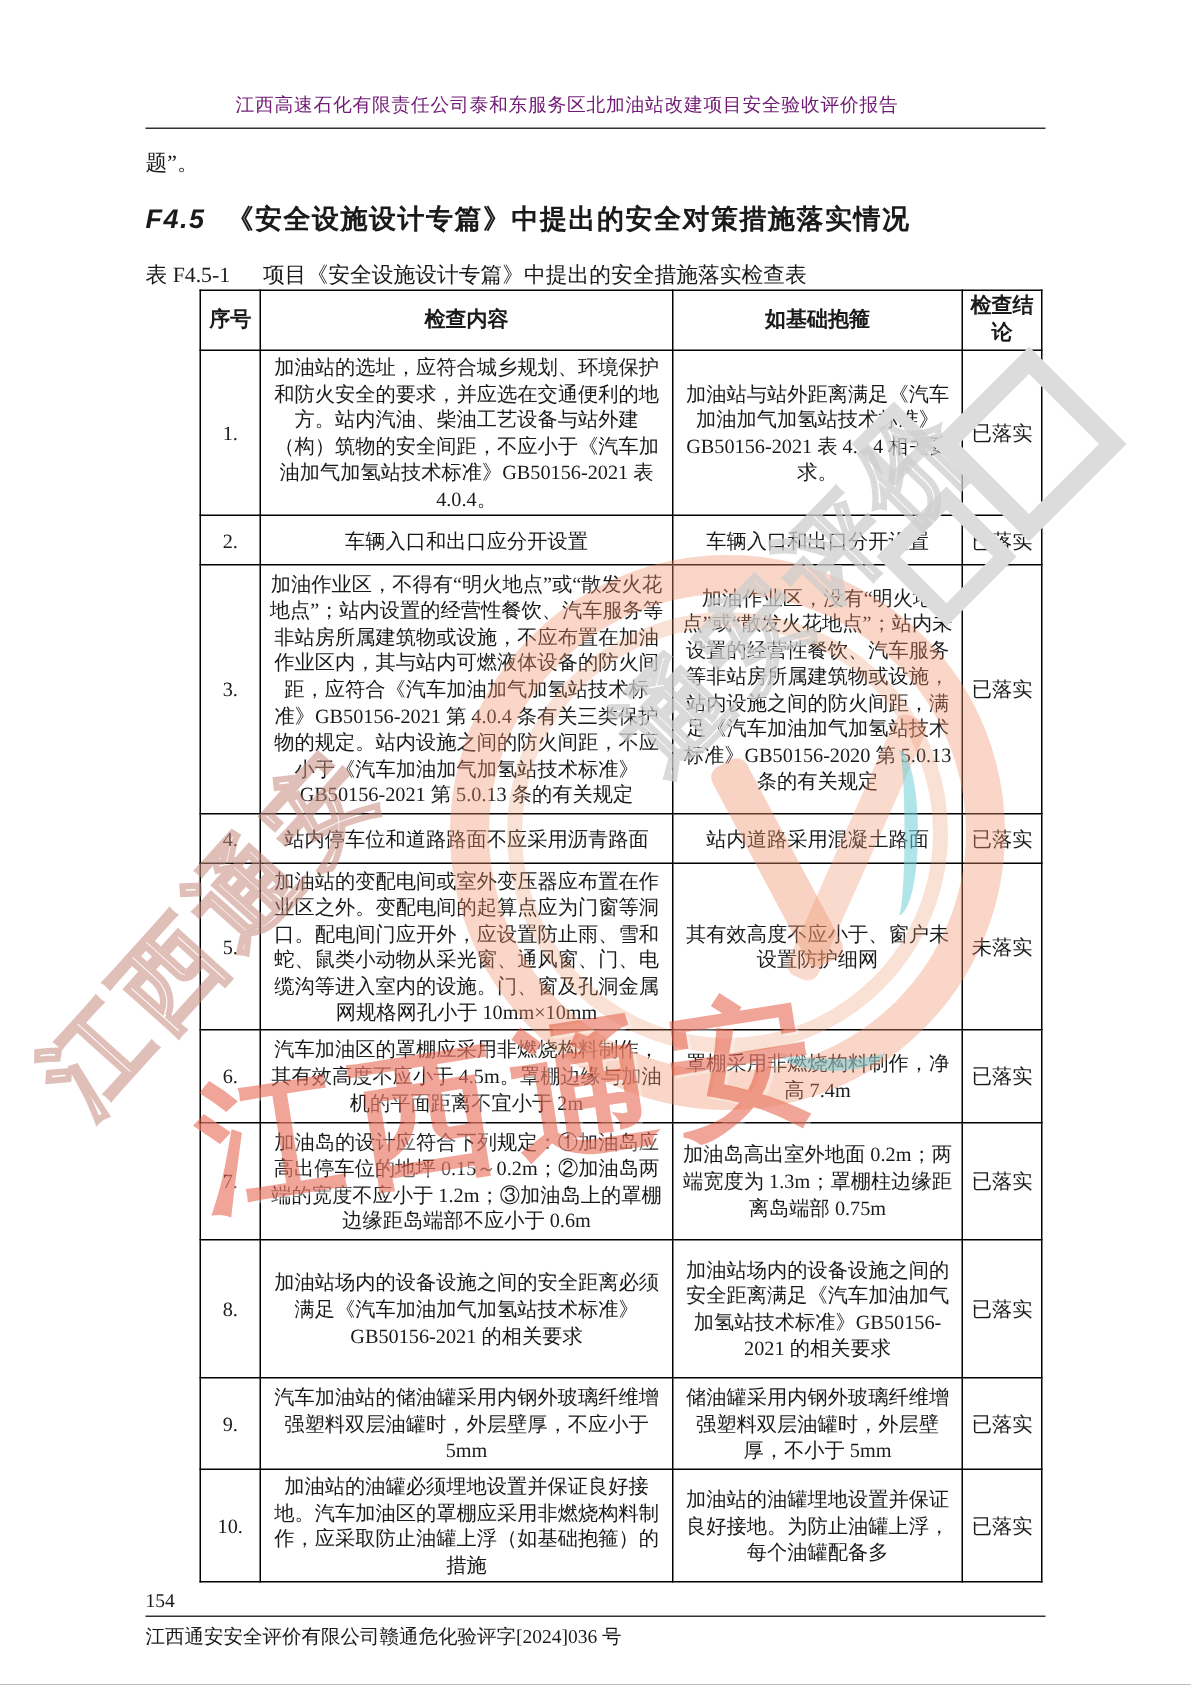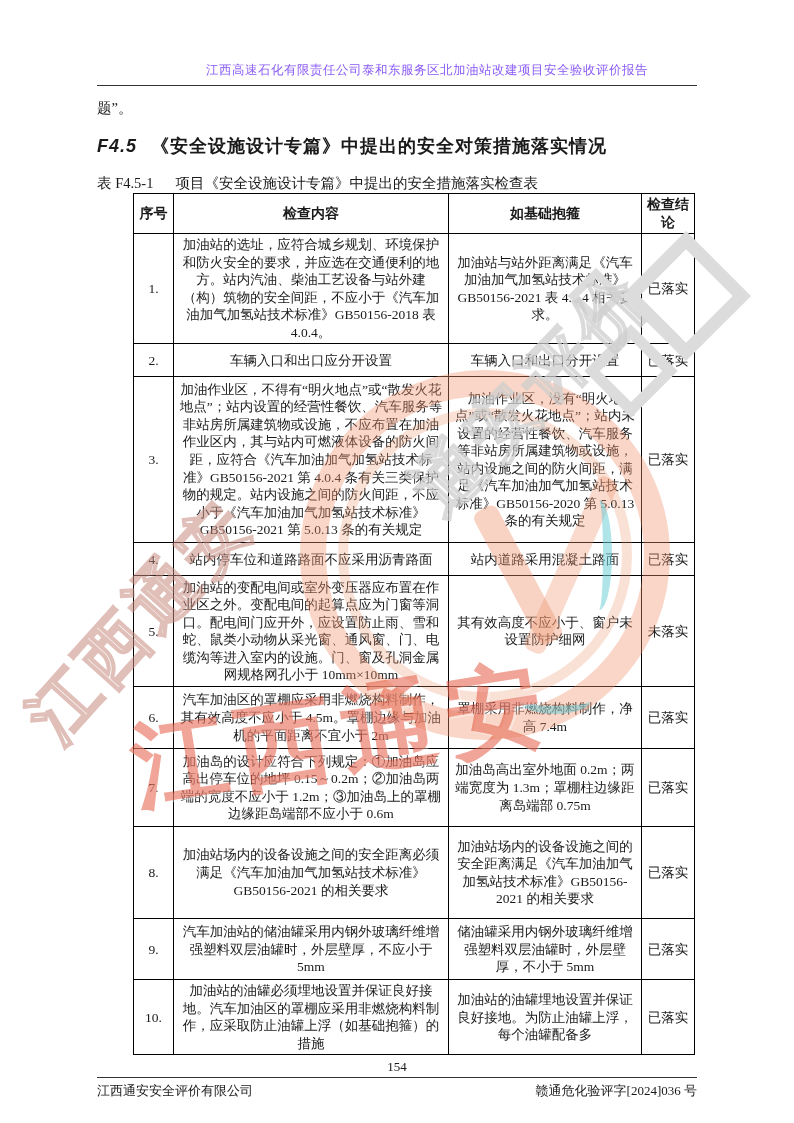--- a/index.html
+++ b/index.html
@@ -8,21 +8,21 @@
     position:relative;
     width:794px; height:1123px;
     margin:0 auto;
     background:#ffffff;
     font-family:"Liberation Serif","DejaVu Serif",serif;
     color:#1a1a1a;
     overflow:hidden;
   }
   .content { position:relative; width:600px; margin:0 auto; padding-top:62px; z-index:1; }
 
-  .doc-header { font-size:12.5px; text-align:center; padding-left:60px; letter-spacing:0.5px; color:#8b5cf6; }
+  .doc-header { font-size:12.5px; text-align:left; padding-left:60px; letter-spacing:0.5px; color:#701a75; }
   .doc-header-rule { border-bottom:1.2px solid #333; margin-top:6px; }
 
   .intro { font-size:14.5px; margin-top:13px; }
 
   .section-heading { margin-top:16px; font-size:18px; font-weight:bold; letter-spacing:1px; }
   .section-heading .sec-no { margin-right:14px; font-family:"Liberation Sans",sans-serif; font-style:italic; }
 
   .table-caption { margin-top:16px; text-align:left; font-size:14.5px; }
   .table-caption .cap-label { margin-right:22px; }
 
@@ -41,23 +41,23 @@
     padding:2px 4px;
     line-height:1.3;
     overflow:hidden;
   }
   .check-table th { font-weight:bold; font-size:14px; line-height:1.25; }
   .col-no    { width:40px; }
   .col-cont  { width:275px; }
   .col-rec   { width:193px; }
   .col-concl { width:53px; }
 
-  .page-number { text-align:center; font-size:13px; margin-top:4px; }
+  .page-number { text-align:left; font-size:13px; margin-top:4px; }
   .footer-rule { border-bottom:1.2px solid #333; margin-top:2px; }
-  .footer-row { display:flex; justify-content:space-between; font-size:13px; margin-top:4px; }
+  .footer-row { display:flex; justify-content:flex-start; font-size:13px; margin-top:4px; }
 
   
   .wm { position:absolute; pointer-events:none; }
   .wm-layer { position:absolute; inset:0; z-index:2; pointer-events:none; }
 
   .wm-diamond { border-style:solid; border-color:#dcdcdc; transform:rotate(45deg); background:transparent; }
   .wm-d1 { left:640px; top:250px; width:92px; height:92px; border-width:13px; }
   .wm-d2 { left:598px; top:338px; width:66px; height:66px; border-width:11px; }
   .wm-d3 { left:576px; top:276px; width:40px; height:40px; border-width:8px; }
 
@@ -141,21 +141,21 @@
         <tr style="height:38px;">
           <th>序号</th>
           <th>检查内容</th>
           <th>如基础抱箍</th>
           <th>检查结论</th>
         </tr>
       </thead>
       <tbody>
         <tr style="height:95px;">
           <td>1.</td>
-          <td>加油站的选址，应符合城乡规划、环境保护和防火安全的要求，并应选在交通便利的地方。站内汽油、柴油工艺设备与站外建（构）筑物的安全间距，不应小于《汽车加油加气加氢站技术标准》GB50156-2018 表 4.0.4。</td>
+          <td>加油站的选址，应符合城乡规划、环境保护和防火安全的要求，并应选在交通便利的地方。站内汽油、柴油工艺设备与站外建（构）筑物的安全间距，不应小于《汽车加油加气加氢站技术标准》GB50156-2021 表 4.0.4。</td>
           <td>加油站与站外距离满足《汽车加油加气加氢站技术标准》GB50156-2021 表 4.0.4 相关要求。</td>
           <td>已落实</td>
         </tr>
         <tr style="height:33px;">
           <td>2.</td>
           <td>车辆入口和出口应分开设置</td>
           <td>车辆入口和出口分开设置</td>
           <td>已落实</td>
         </tr>
         <tr style="height:166px;">

